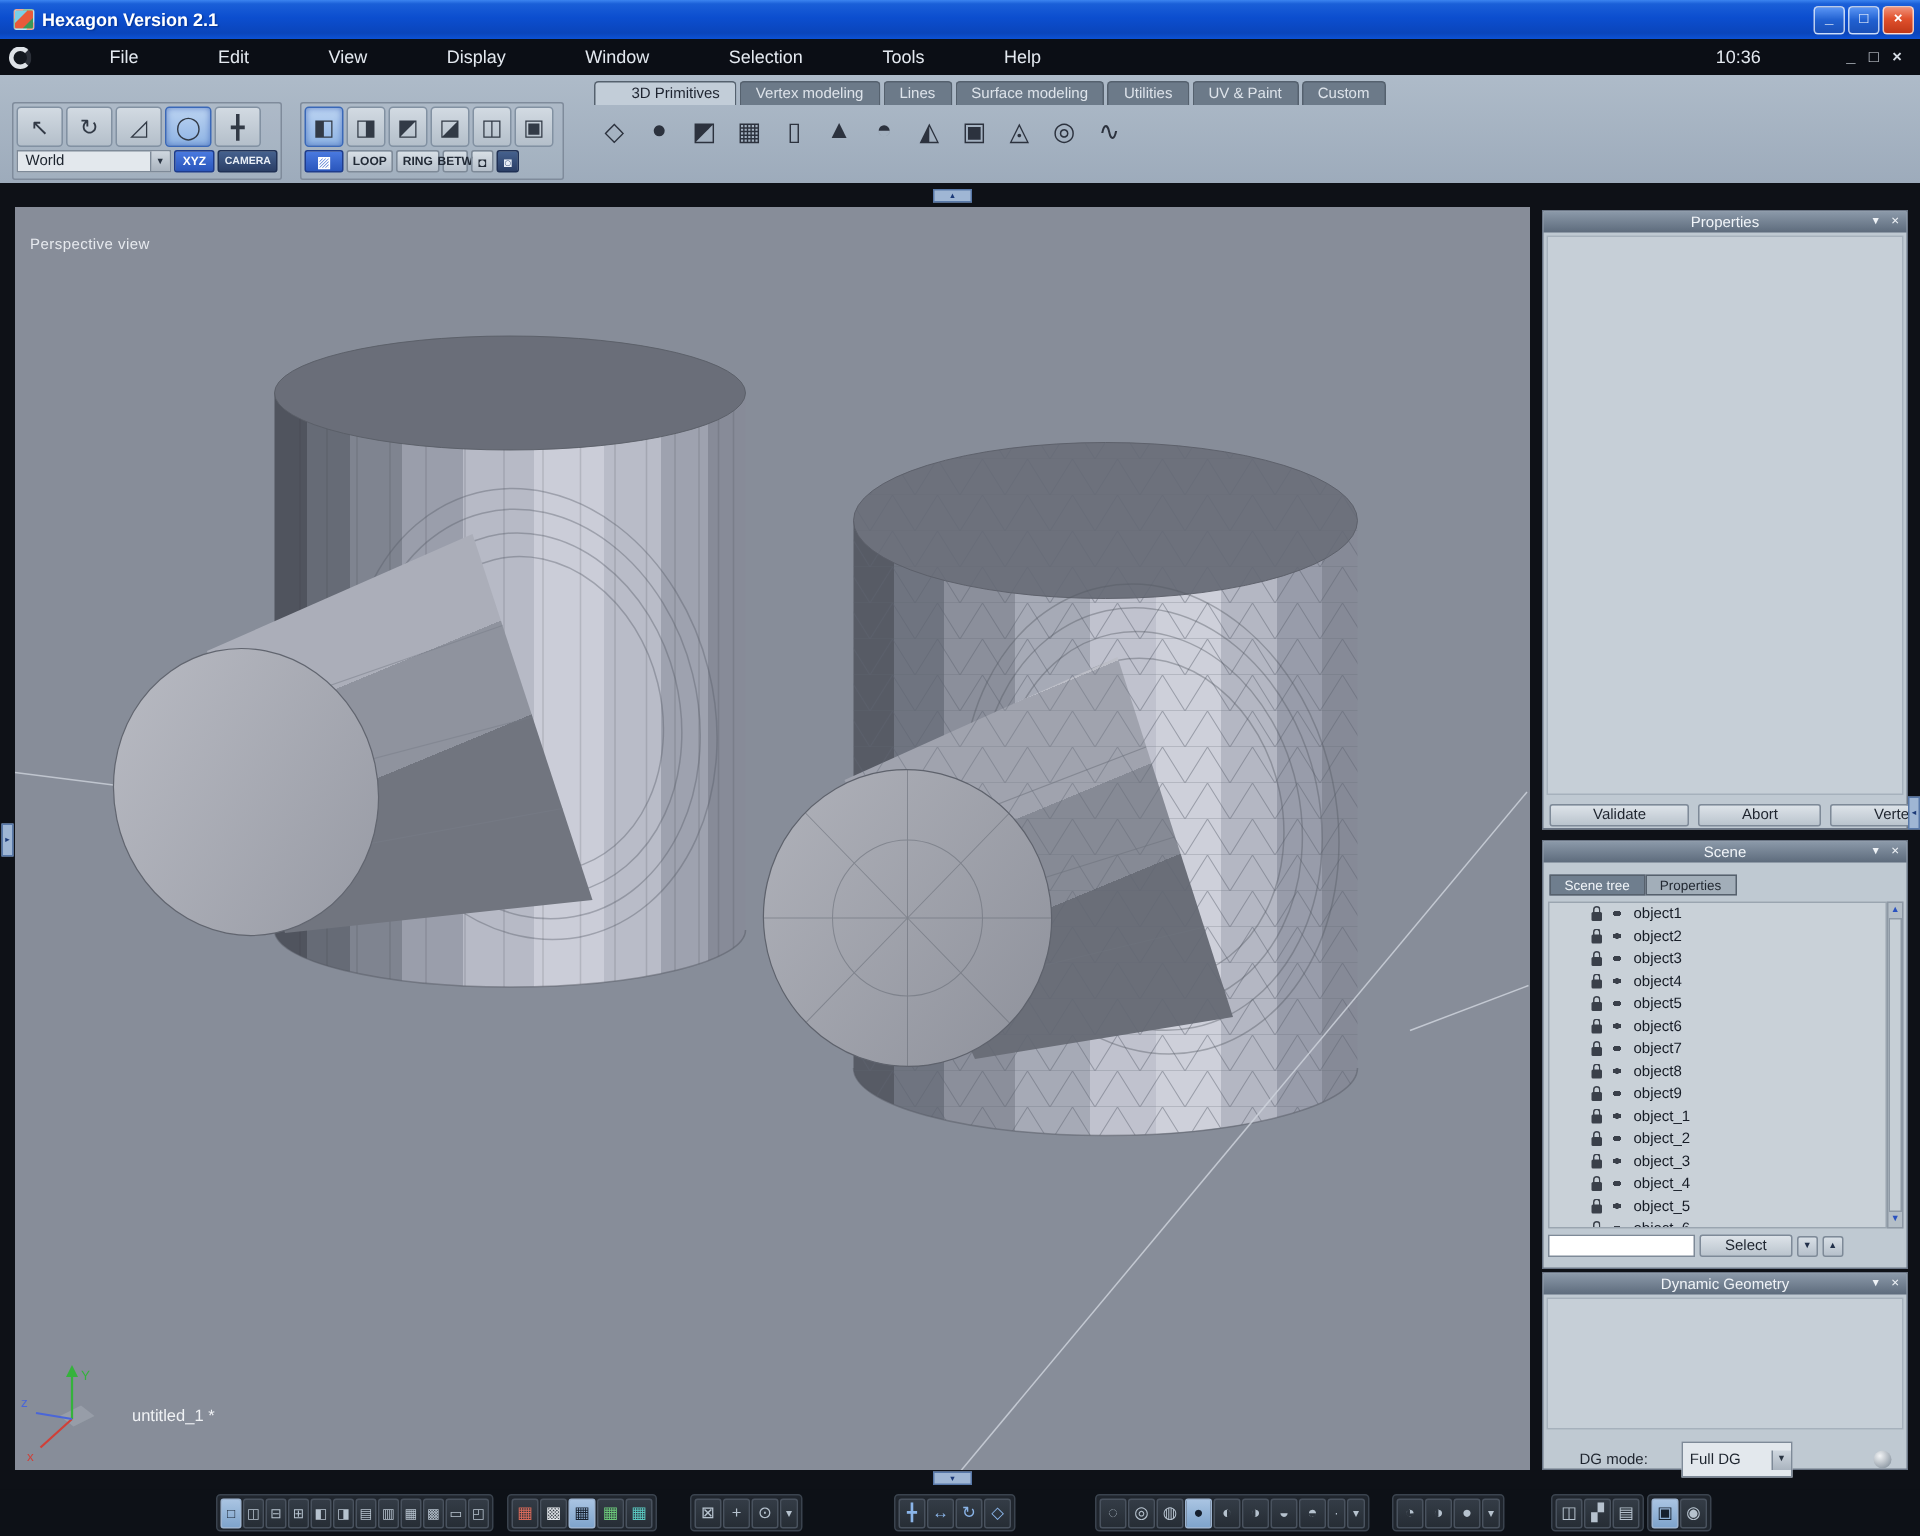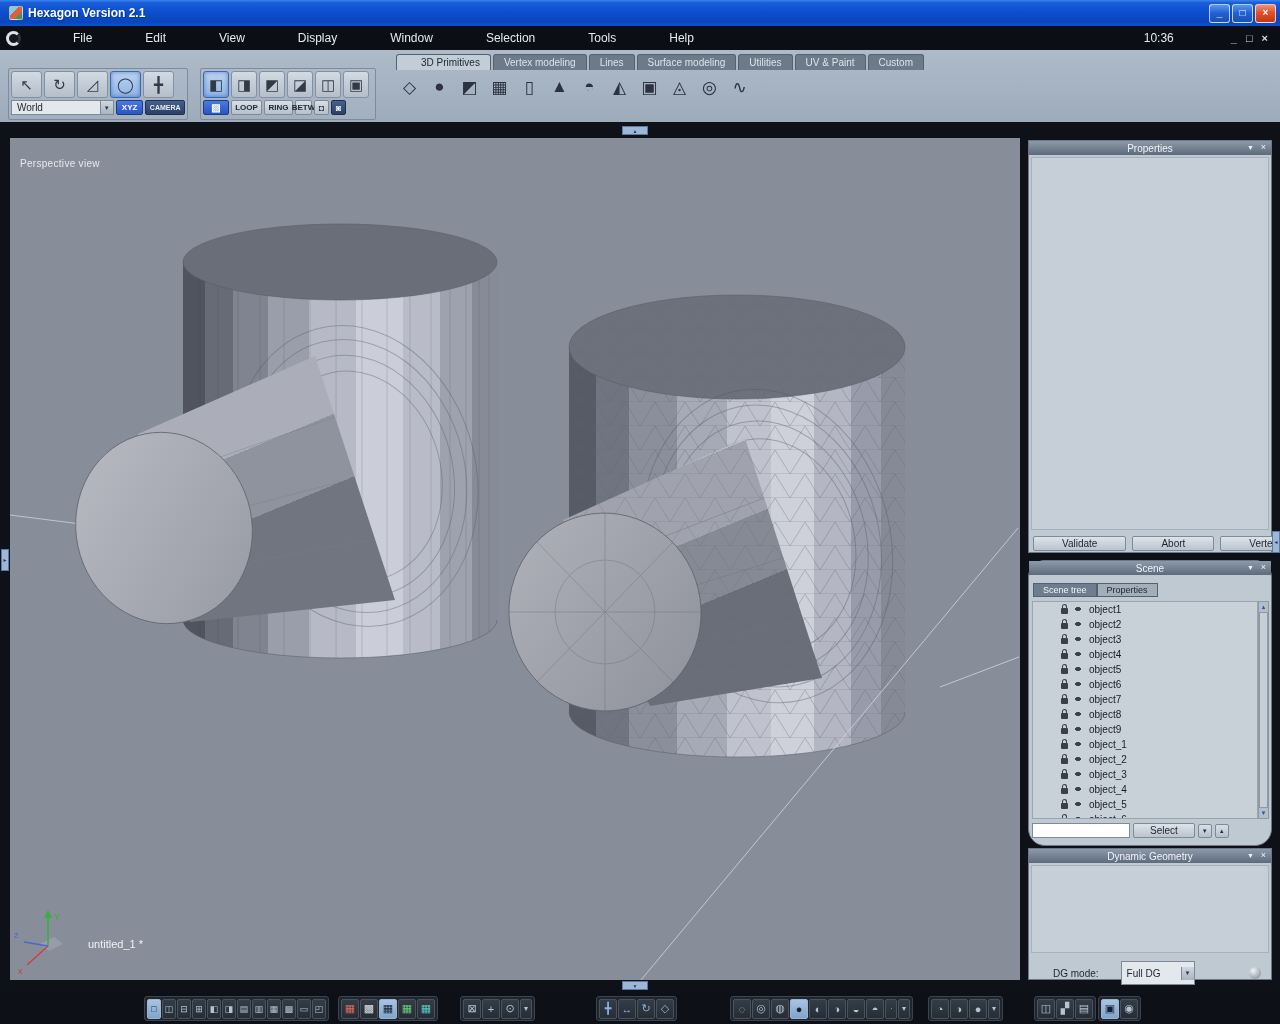--- a/index.html
+++ b/index.html
@@ -439,21 +439,21 @@
     <span class="phbtn closex">×</span>
   </div>
   <div class="pbody" style="top:16px;bottom:22px;"></div>
   <div class="pfoot" style="top:395px;">
     <div class="pbtn">Validate</div>
     <div class="pbtn">Abort</div>
     <div class="pbtn">Vertex</div>
   </div>
 </div>
 
-<div class="panel" style="top:560px;height:286px;border-radius:17px;">
+<div class="panel" style="top:560px;height:286px;">
   <div class="phead">
     <span class="ptitle">Scene</span>
     <span class="phbtn collapse">▼</span>
     <span class="phbtn closex">×</span>
   </div>
   <div class="stabs">
     <div class="stab active">Scene tree</div>
     <div class="stab idle">Properties</div>
   </div>
   <div class="slist">

